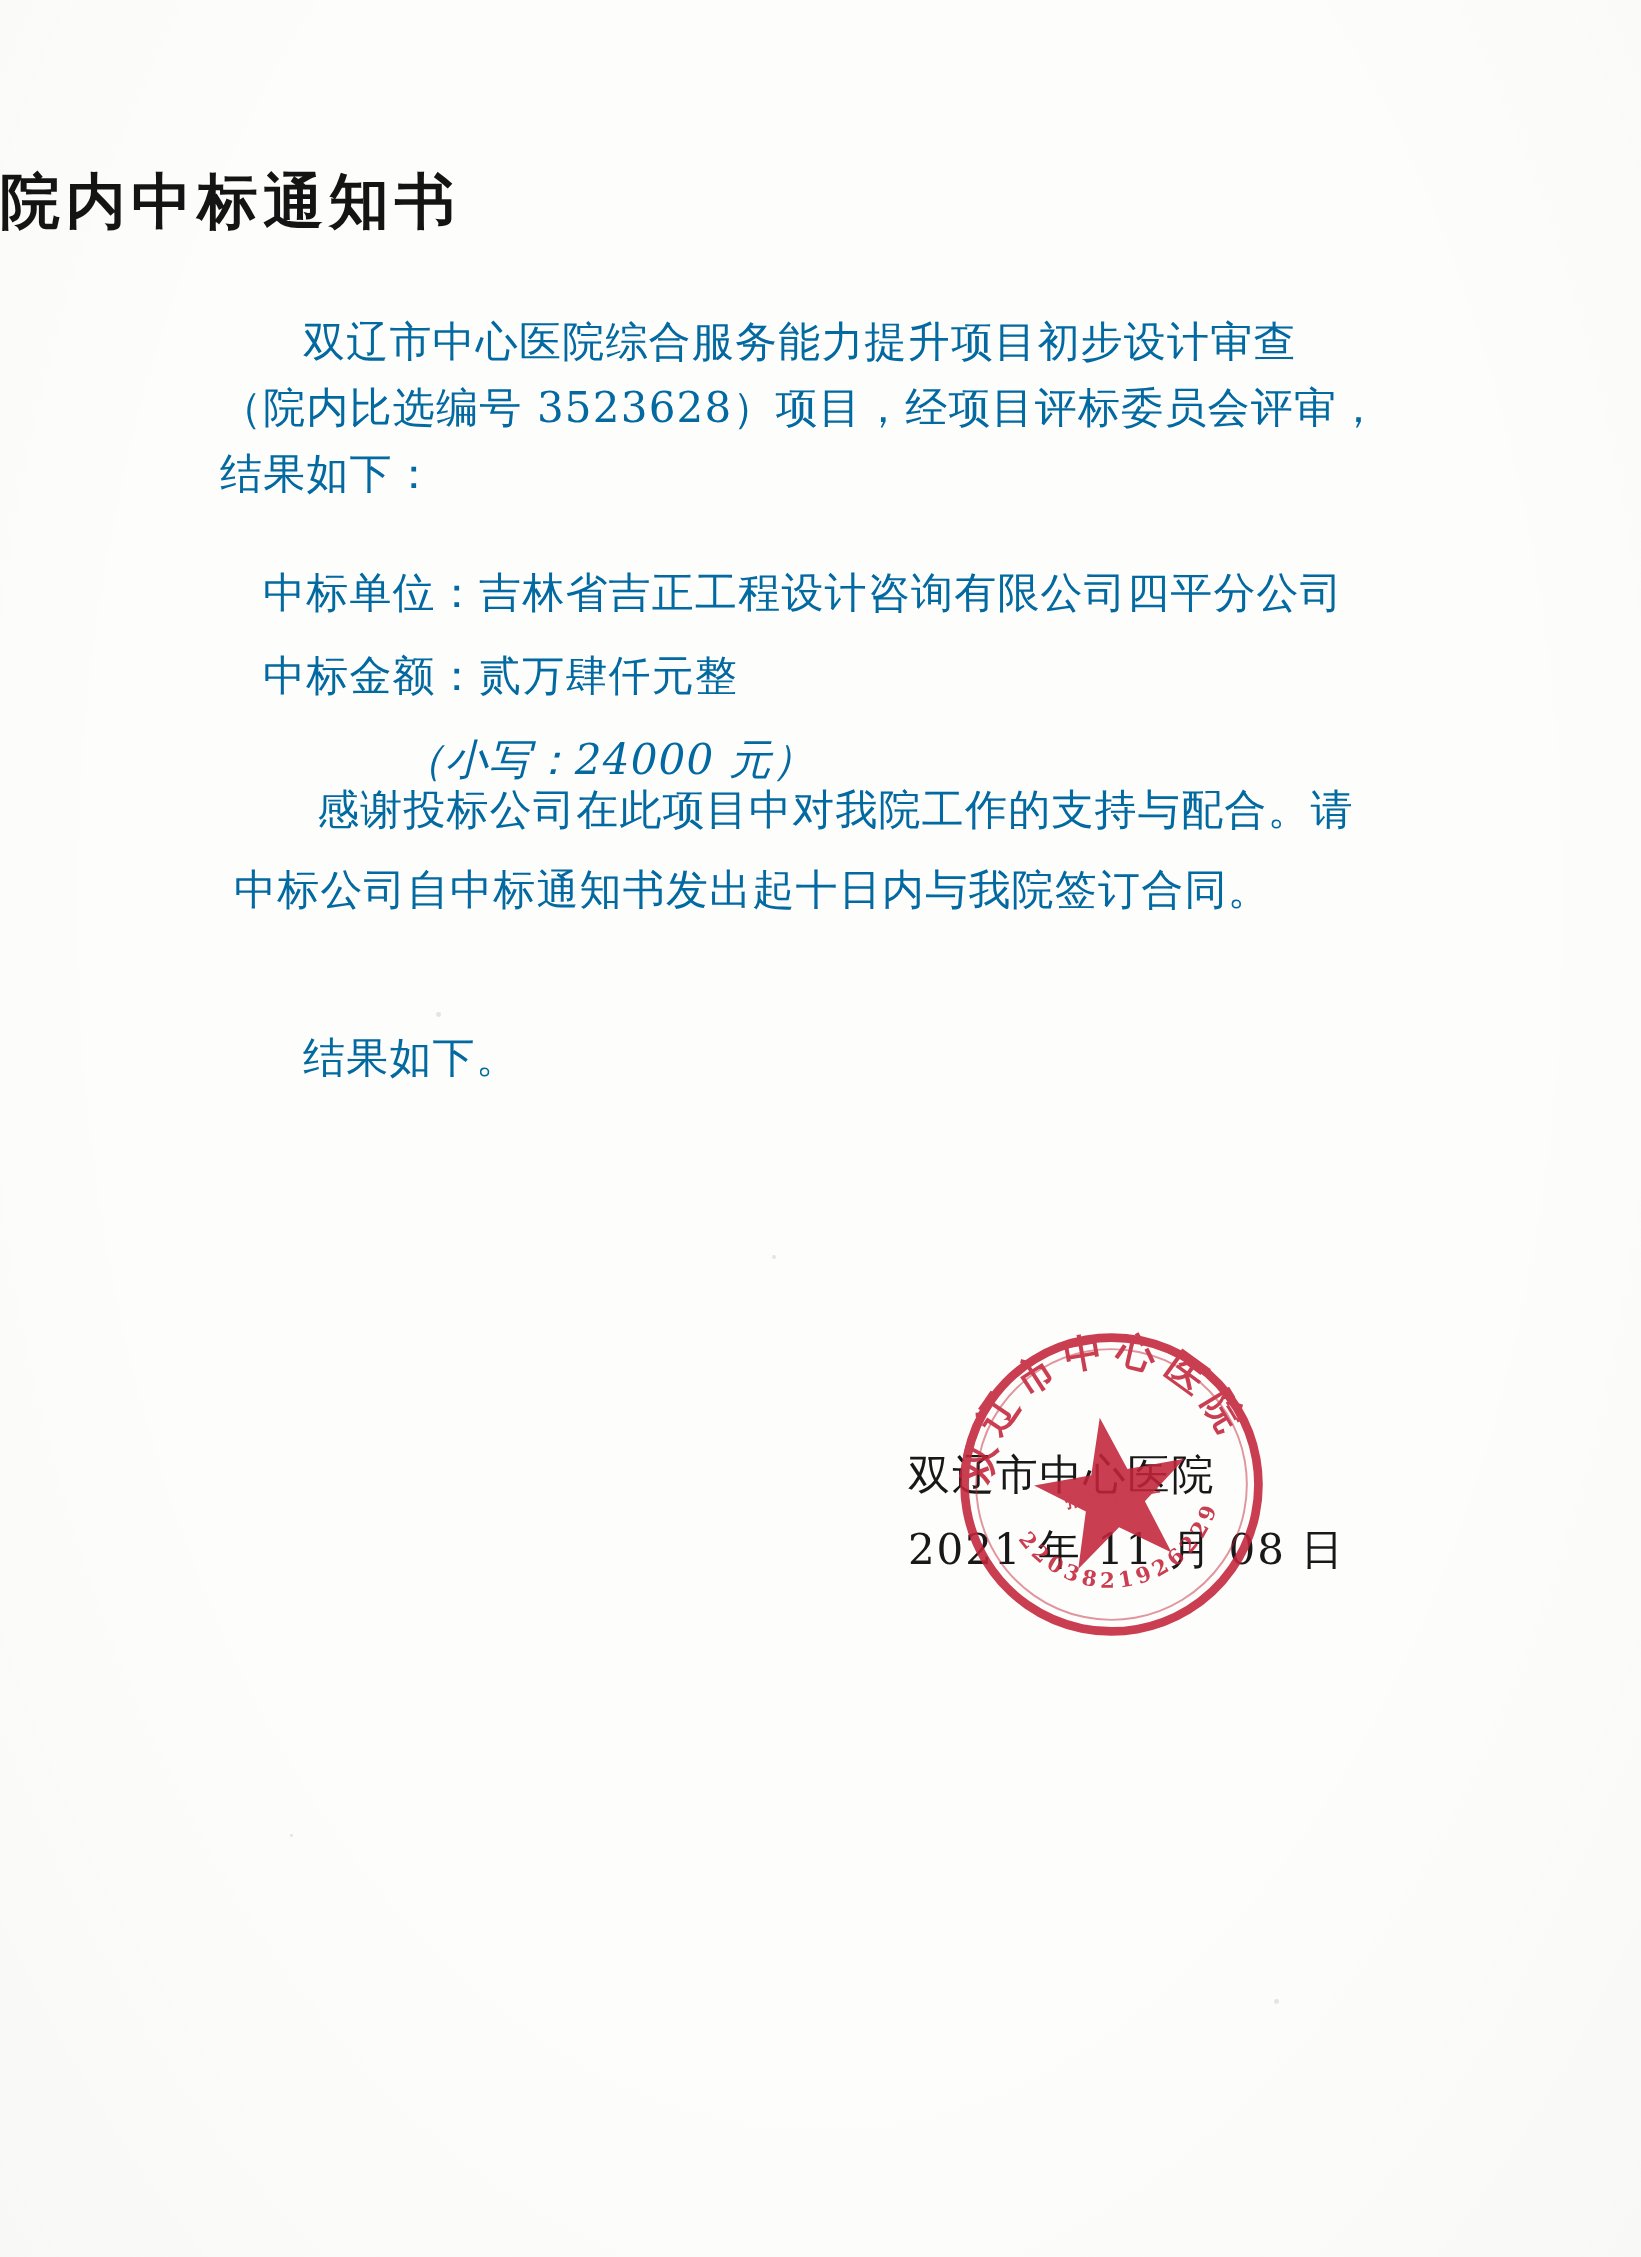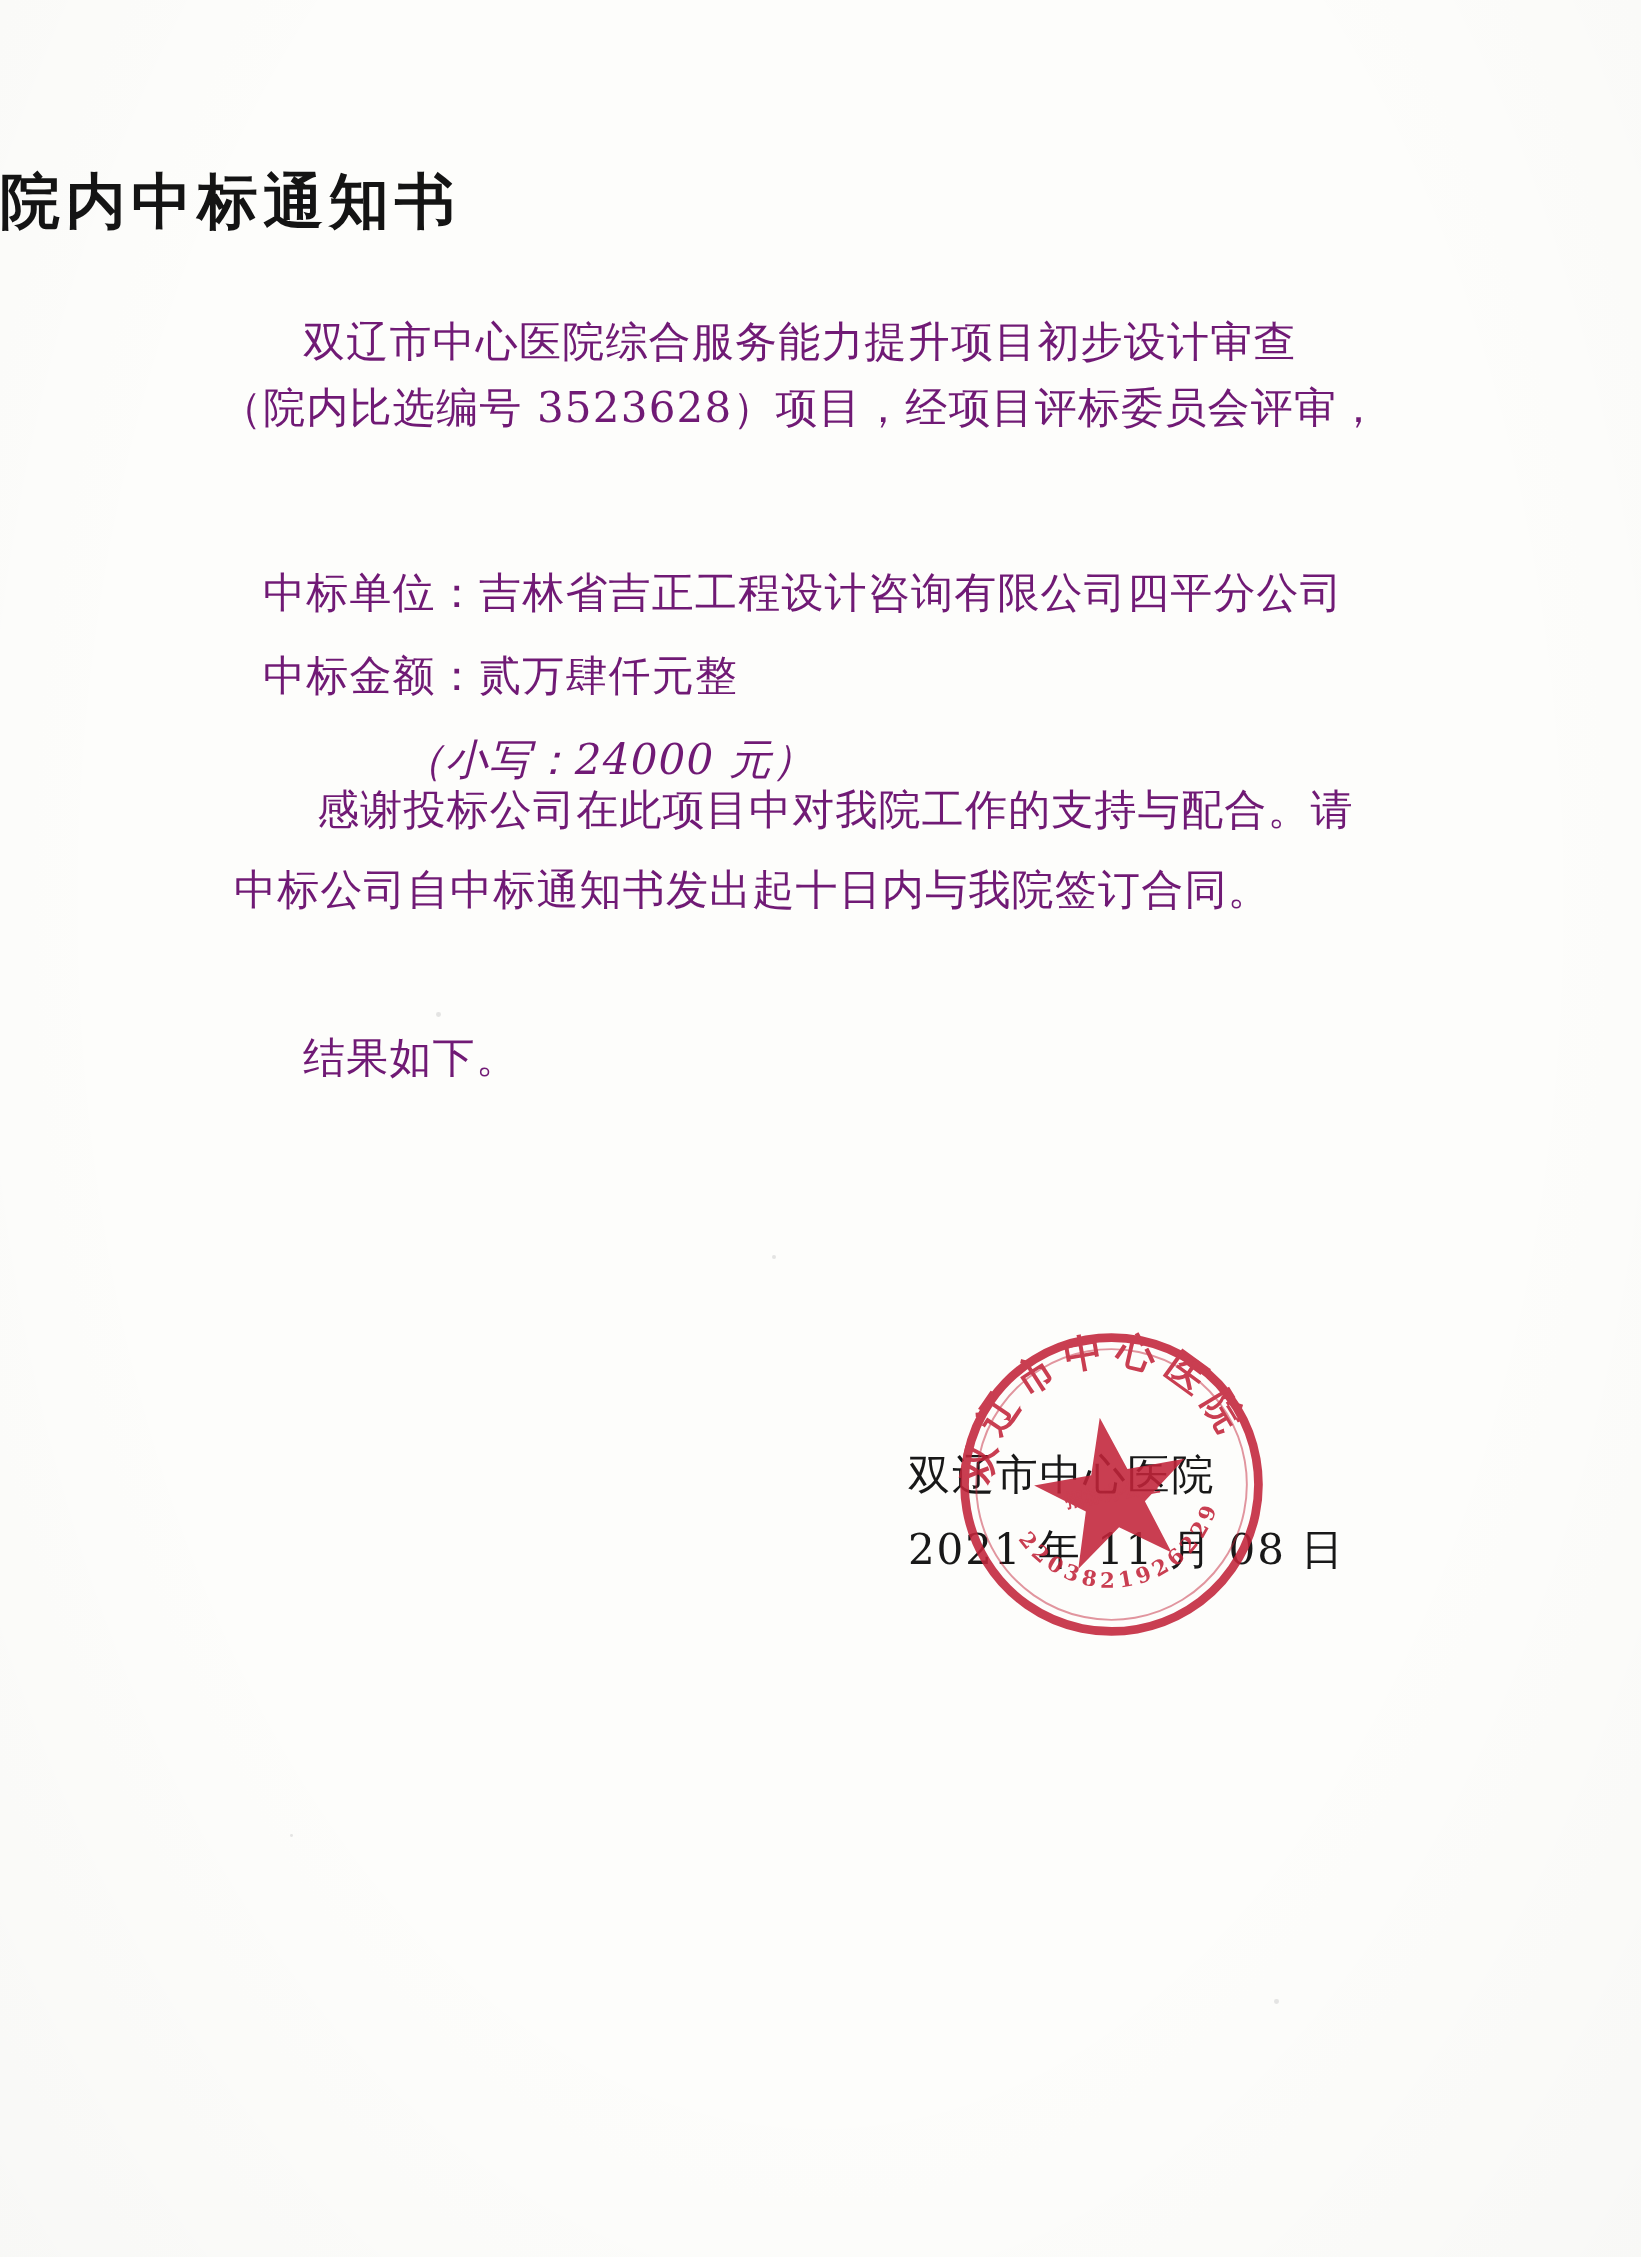--- a/index.html
+++ b/index.html
@@ -52,21 +52,21 @@
     color: #141414;
   }
 
   .body-block {
     position: absolute;
     left: 220px;
     width: 1197px;
     font-size: 42px;
     line-height: 66px;
     letter-spacing: 1.2px;
-    color: #701a75;
+    color: #0369a1;
   }
 
   #para-intro { top: 309px; }
   #para-intro p { margin: 0; text-align: justify; }
   .indent2 { text-indent: 83px; }
 
   #award-block { top: 560px; left: 263px; width: 1159px; }
   #award-block .line { margin: 0 0 17.4px 0; }
   #award-block .amount-small {
     margin: 0;
@@ -132,20 +132,21 @@
 
 <div class="page"></div>
 
 <div class="doc">
 
   <div class="title">院内中标通知书</div>
 
   <div class="body-block" id="para-intro">
     <p class="indent2">双辽市中心医院综合服务能力提升项目初步设计审查</p>
     <p>（院内比选编号 3523628）项目，经项目评标委员会评审，</p>
+    <p>结果如下：</p>
   </div>
 
   <div class="body-block" id="award-block">
     <p class="line">中标单位：吉林省吉正工程设计咨询有限公司四平分公司</p>
     <p class="line">中标金额：贰万肆仟元整</p>
     <p class="amount-small">（小写：24000 元）</p>
   </div>
 
   <div class="body-block" id="para-thanks">
     <p class="indent2">感谢投标公司在此项目中对我院工作的支持与配合。请</p>

